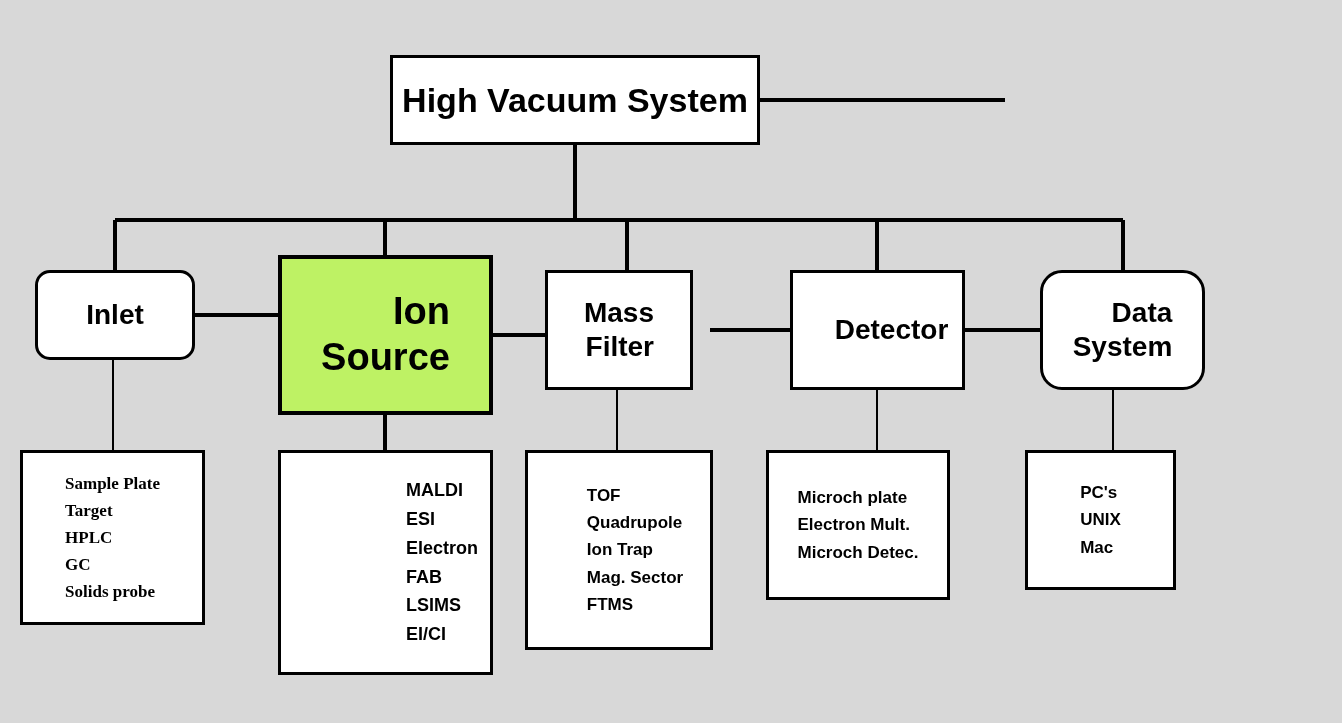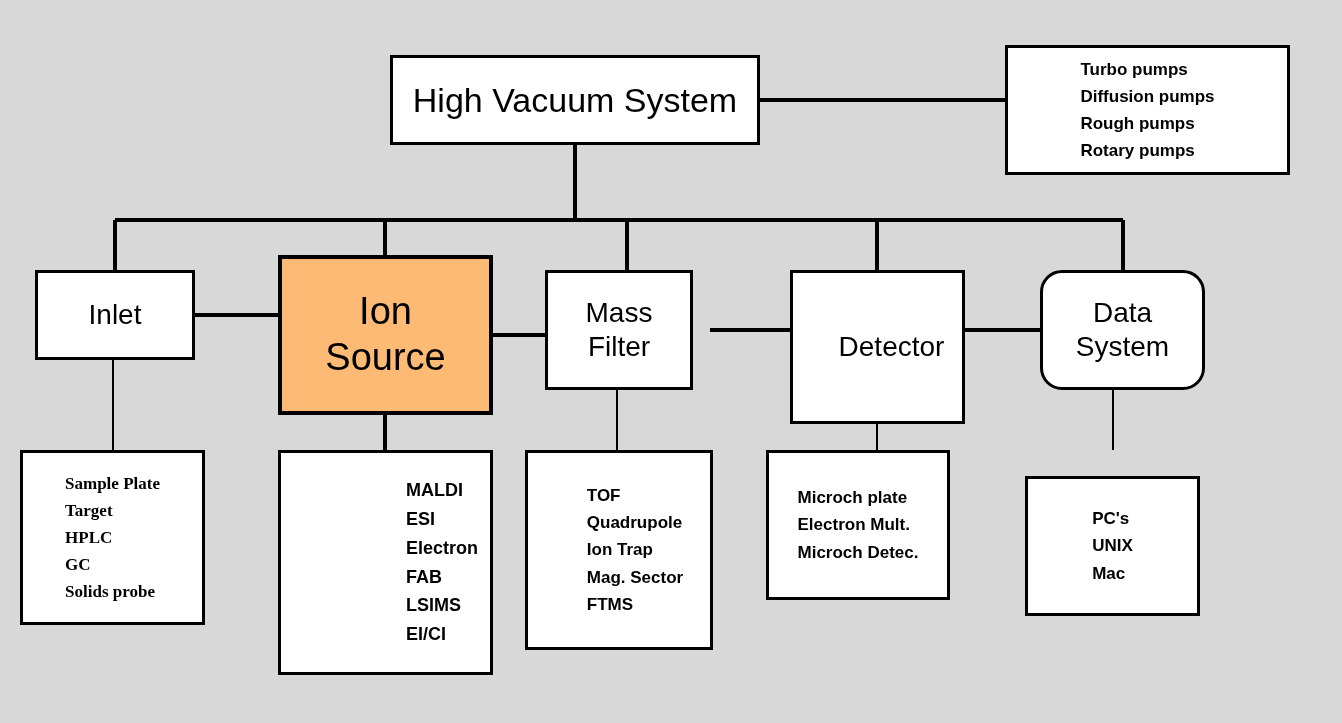--- a/index.html
+++ b/index.html
@@ -25,28 +25,29 @@
       position: absolute;
       background: #fff;
       border: 3px solid #000;
       display: flex;
       align-items: center;
       justify-content: center;
       text-align: center;
     }
 
     .box.yellow {
-      background: #fdba74;
+      background: #bef264;
       border: 4px solid #000;
     }
 
     .box-label {
-      font-weight: normal;
+      font-weight: bold;
       font-size: 22px;
       line-height: 1.2;
+      text-align: right;
     }
 
     .box-label.large {
       font-size: 28px;
     }
 
     .box-label.xlarge {
       font-size: 34px;
     }
 
@@ -116,42 +117,34 @@
 
     <line x1="877" y1="390" x2="877" y2="450" class="thin"></line>
 
     <line x1="1113" y1="390" x2="1113" y2="450" class="thin"></line>
   </svg>
 
   <div class="box" style="left:390px; top:55px; width:370px; height:90px;">
     <span class="box-label xlarge">High Vacuum System</span>
   </div>
 
-  <div class="box" style="left:1005px; top:45px; width:285px; height:130px;">
-    <div class="box-content">
-        <div>Turbo pumps</div>
-        <div>Diffusion pumps</div>
-        <div>Rough pumps</div>
-        <div>Rotary pumps</div>
-      </div>
-  </div>
 
-  <div class="box" style="left:35px; top:270px; width:160px; height:90px;">
+  <div class="box" style="left:35px; top:270px; width:160px; height:90px;border-radius:15px;">
     <span class="box-label large">Inlet</span>
   </div>
 
   <div class="box yellow" style="left:278px; top:255px; width:215px; height:160px;">
     <span class="box-label xlarge" style="font-size:38px;">Ion<br>Source</span>
   </div>
 
   <div class="box" style="left:545px; top:270px; width:148px; height:120px;">
     <span class="box-label large">Mass<br>Filter</span>
   </div>
 
-  <div class="box" style="left:790px; top:270px; width:175px; height:154px;padding-left:28px;">
+  <div class="box" style="left:790px; top:270px; width:175px; height:120px;padding-left:28px;">
     <span class="box-label large">Detector</span>
   </div>
 
   <div class="box" style="left:1040px; top:270px; width:165px; height:120px;border-radius:22px;">
     <span class="box-label large">Data<br>System</span>
   </div>
 
   <div class="box" style="left:20px; top:450px; width:185px; height:175px;font-family:Liberation Serif, serif;">
     <div class="box-content">
       <div>Sample Plate</div>
@@ -184,21 +177,21 @@
   </div>
 
   <div class="box" style="left:766px; top:450px; width:184px; height:150px;">
     <div class="box-content">
       <div>Microch plate</div>
       <div>Electron Mult.</div>
       <div>Microch Detec.</div>
     </div>
   </div>
 
-  <div class="box" style="left:1025px; top:476px; width:175px; height:140px;">
+  <div class="box" style="left:1025px; top:450px; width:151px; height:140px;">
     <div class="box-content">
       <div>PC's</div>
       <div>UNIX</div>
       <div>Mac</div>
     </div>
   </div>
 
 </div>
 
 </body></html>

